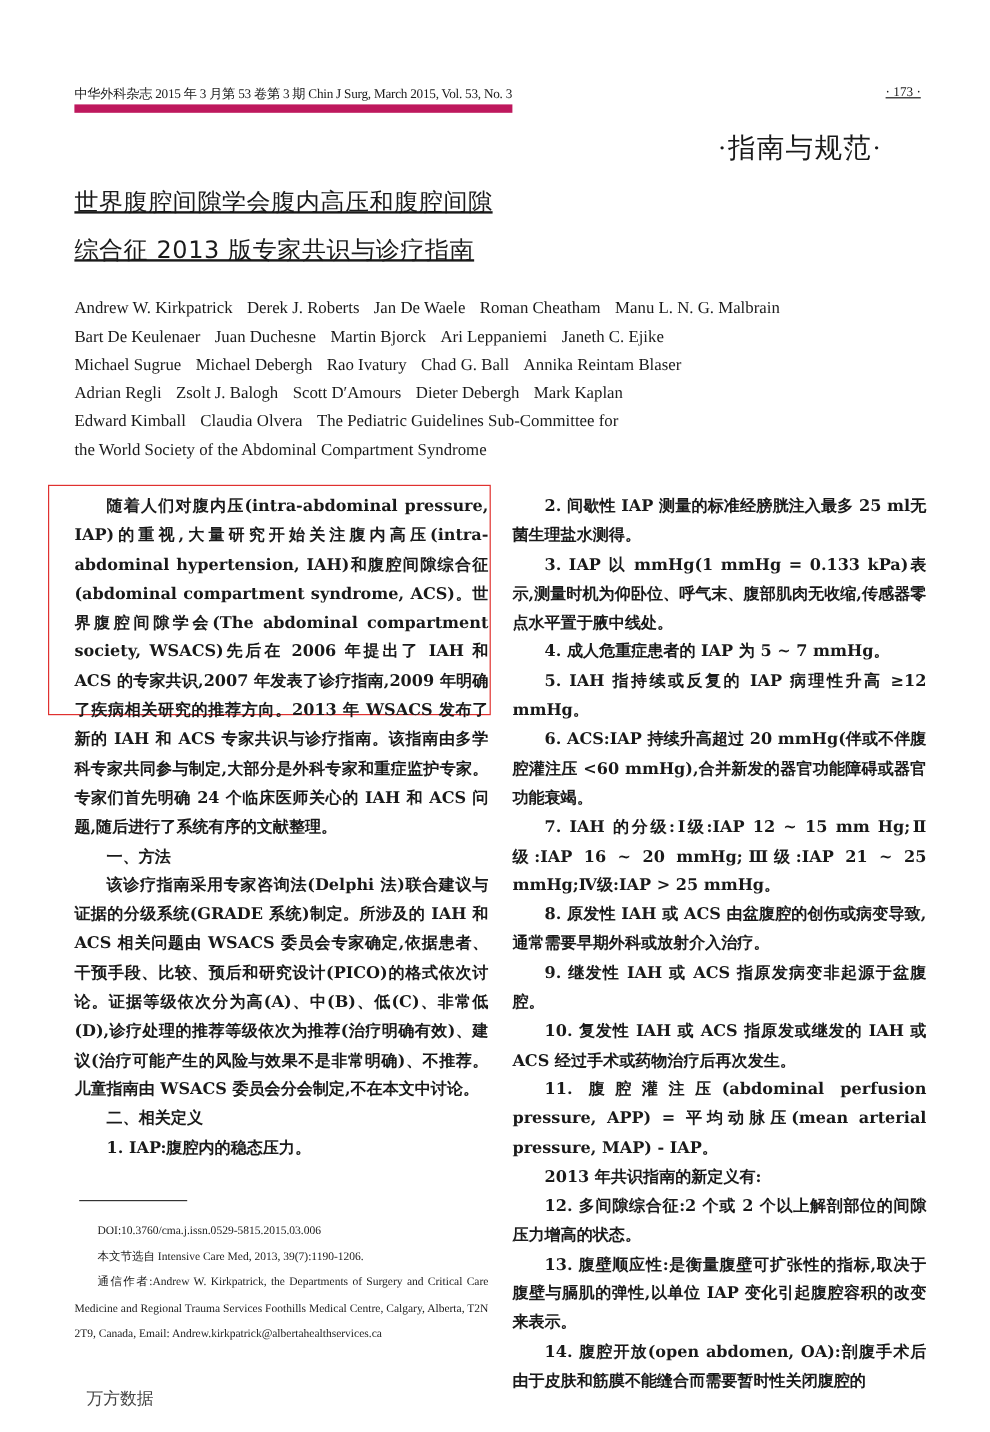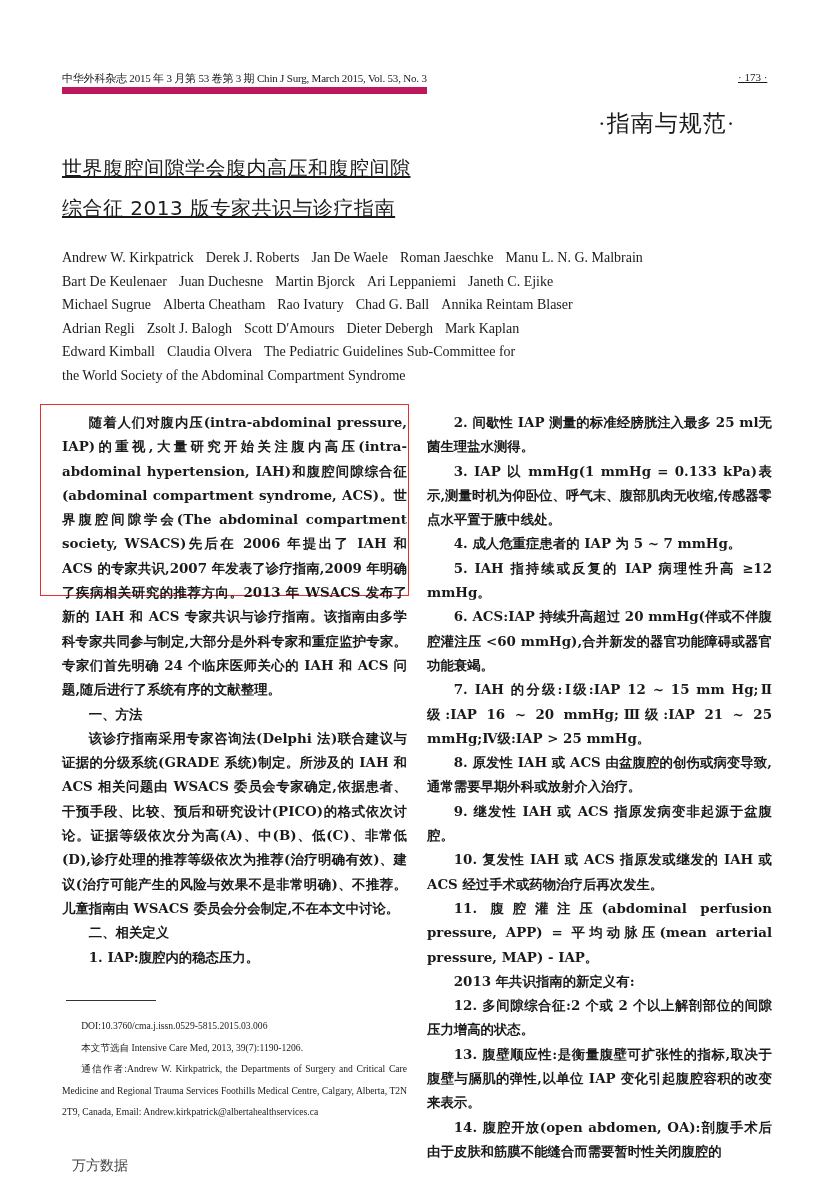--- a/index.html
+++ b/index.html
@@ -65,23 +65,23 @@
 <div class="page-num">· 173 ·</div>
 
 <div class="section-label">·指南与规范·</div>
 
 <h1 class="title">
   <div>世界腹腔间隙学会腹内高压和腹腔间隙</div>
   <div>综合征 2013 版专家共识与诊疗指南</div>
 </h1>
 
 <div class="authors" id="authors">
-    <div class="line"><span class="name">Andrew W. Kirkpatrick</span><span class="name">Derek J. Roberts</span><span class="name">Jan De Waele</span><span class="name">Roman Jaeschke</span><span class="name">Manu L. N. G. Malbrain</span></div>
+    <div class="line"><span class="name">Andrew W. Kirkpatrick</span><span class="name">Derek J. Roberts</span><span class="name">Jan De Waele</span><span class="name">Roman Cheatham</span><span class="name">Manu L. N. G. Malbrain</span></div>
     <div class="line"><span class="name">Bart De Keulenaer</span><span class="name">Juan Duchesne</span><span class="name">Martin Bjorck</span><span class="name">Ari Leppaniemi</span><span class="name">Janeth C. Ejike</span></div>
-    <div class="line"><span class="name">Michael Sugrue</span><span class="name">Alberta Cheatham</span><span class="name">Rao Ivatury</span><span class="name">Chad G. Ball</span><span class="name">Annika Reintam Blaser</span></div>
+    <div class="line"><span class="name">Michael Sugrue</span><span class="name">Michael Debergh</span><span class="name">Rao Ivatury</span><span class="name">Chad G. Ball</span><span class="name">Annika Reintam Blaser</span></div>
     <div class="line"><span class="name">Adrian Regli</span><span class="name">Zsolt J. Balogh</span><span class="name">Scott D′Amours</span><span class="name">Dieter Debergh</span><span class="name">Mark Kaplan</span></div>
     <div class="line"><span class="name">Edward Kimball</span><span class="name">Claudia Olvera</span><span class="name">The Pediatric Guidelines Sub-Committee for</span></div>
     <div class="line"><span class="name">the World Society of the Abdominal Compartment Syndrome</span></div>
   </div>
 
 <div class="highlight-box"></div>
 
 <div class="col col-left">
   <p>随着人们对腹内压(intra-abdominal pressure, IAP)的重视,大量研究开始关注腹内高压(intra-abdominal hypertension, IAH)和腹腔间隙综合征(abdominal compartment syndrome, ACS)。世界腹腔间隙学会(The abdominal compartment society, WSACS)先后在 2006 年提出了 IAH 和 ACS 的专家共识,2007 年发表了诊疗指南,2009 年明确了疾病相关研究的推荐方向。2013 年 WSACS 发布了新的 IAH 和 ACS 专家共识与诊疗指南。该指南由多学科专家共同参与制定,大部分是外科专家和重症监护专家。专家们首先明确 24 个临床医师关心的 IAH 和 ACS 问题,随后进行了系统有序的文献整理。</p>
   <p class="heading">一、方法</p>

